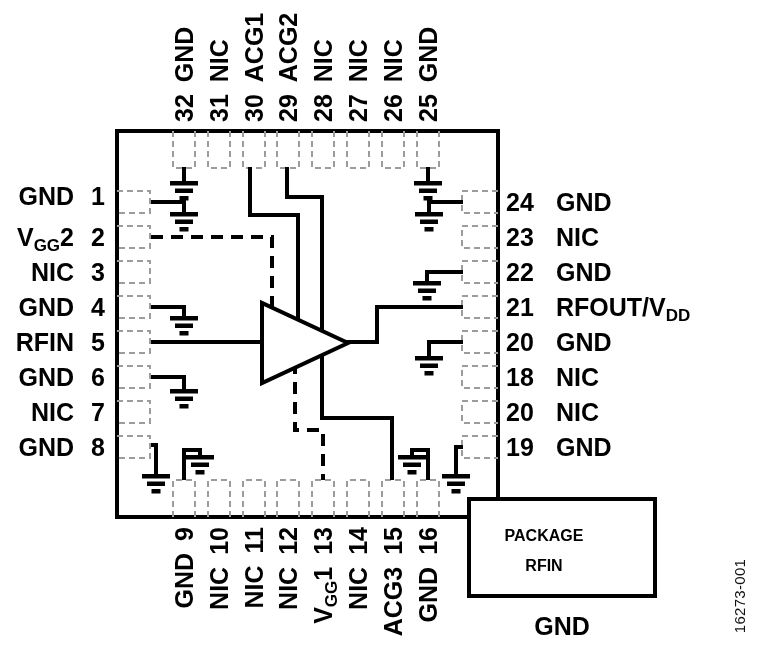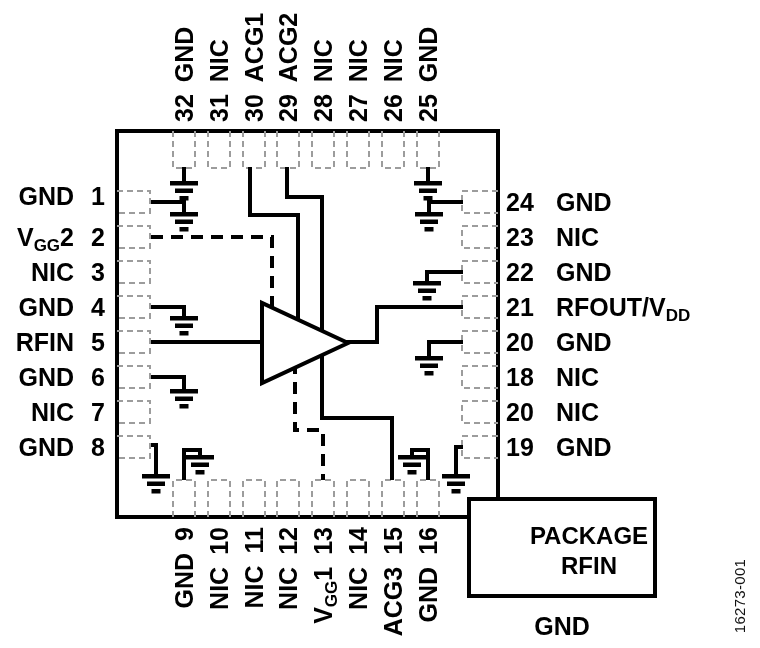--- a/index.html
+++ b/index.html
@@ -22,21 +22,21 @@
   .pnum{display:inline-block;width:48px;text-align:center;}
   .row-r{left:506px;height:30px;line-height:30px;}
   .pnum-r{display:inline-block;width:44px;}
   .pname-r{margin-left:6px;}
   .vlbl{width:130px;height:26px;line-height:26px;transform:rotate(-90deg);}
   .vtop{top:44px;text-align:left;}
   .vbot{top:584px;text-align:right;width:140px;}
   .tname{margin-left:12px;}
   .bnum{margin-left:12px;}
   .sub{font-size:17px;vertical-align:-5px;}
-  .pkg-title{position:absolute;left:494px;top:521px;width:190px;text-align:center;font-size:24px;line-height:30px;}
+  .pkg-title{position:absolute;left:449px;top:521px;width:190px;text-align:center;font-size:16px;line-height:30px;}
   .pkg-gnd{position:absolute;left:467px;top:612px;width:190px;text-align:center;font-size:25px;}
   .fig-num{position:absolute;left:685px;top:588px;width:110px;height:16px;line-height:16px;
     text-align:center;transform:rotate(-90deg);font-size:15px;font-weight:normal;
     letter-spacing:.3px;color:#111;}
 </style>
 </head>
 <body>
 
 <div class="canvas">
 

